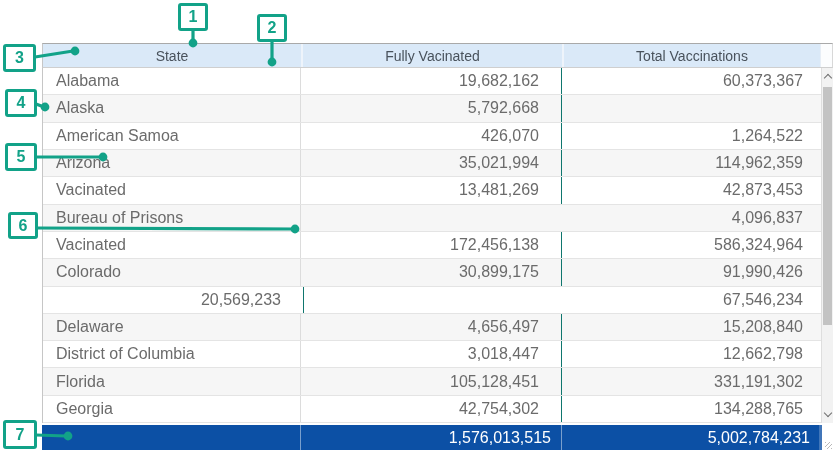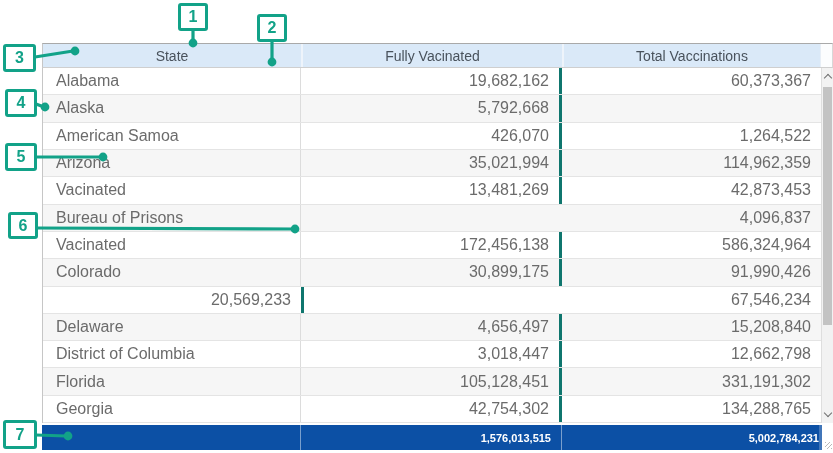--- a/index.html
+++ b/index.html
@@ -25,43 +25,43 @@
   .th3{width:258px;border-left:2px solid #eef4fb}
   .thgutter{flex:1;background:#fcfdfe;border-left:1px solid #e7eef6}
 
   .tbody{position:absolute;left:0;top:25px;width:791px;height:355px;
     border-left:1px solid #c6c6c6;box-sizing:border-box;
     display:flex;flex-direction:column;background:#fff}
   .trow{flex:1 1 0;display:flex;border-bottom:1px solid #e4e4e4;box-sizing:border-box;background:#fff}
   .trow.alt{background:var(--stripe)}
   .cell{font-size:16px;color:#6b6b6b;display:flex;align-items:center;box-sizing:border-box;overflow:hidden;white-space:nowrap}
   .c0{width:258px;padding-left:13px;border-right:1px solid #dcdcdc}
-  .c1{width:261px;justify-content:flex-end;padding-right:10px;border-right:3px solid #0f766e}
-  .c2{flex:1;justify-content:flex-end;padding-right:22px}
+  .c1{width:261px;justify-content:flex-end;padding-right:22px;border-right:1px solid #0f766e}
+  .c2{flex:1;justify-content:flex-end;padding-right:30px}
 
   
   .scrollbar{position:absolute;right:0;top:25px;width:12px;height:355px;
     background:#f2f2f2;border-left:1px solid #dedede;box-sizing:border-box}
   .scroll-btn{position:absolute;left:0;width:11px;height:14px;
     display:flex;align-items:center;justify-content:center}
   .scroll-btn.up{top:1px}
   .scroll-btn.down{bottom:2px}
   .chev{width:5px;height:5px;border-right:1.4px solid #6f6f6f;border-bottom:1.4px solid #6f6f6f}
   .chev.upc{transform:rotate(-135deg);margin-top:3px}
   .chev.downc{transform:rotate(45deg);margin-bottom:2px}
   .thumb{position:absolute;left:1px;top:19px;width:9px;height:238px;background:#c3c3c3}
 
   
   .totalrow{position:absolute;left:0;top:382px;width:780px;height:25px;
     background:var(--total-bg);display:flex;box-sizing:border-box}
   .tcell{display:flex;align-items:center;justify-content:flex-end;
-    font-size:11px;font-weight:700;color:#fff;box-sizing:border-box;height:100%}
+    font-size:16px;font-weight:400;color:#fff;box-sizing:border-box;height:100%}
   .t0{width:258px}
   .t1{width:261px;padding-right:10px;border-left:1px solid rgba(255,255,255,.45)}
-  .t2{flex:1;padding-right:0;border-left:1px solid rgba(255,255,255,.45);
+  .t2{flex:1;padding-right:9px;border-left:1px solid rgba(255,255,255,.45);
       border-right:3px solid rgba(255,255,255,.22)}
 
   .grip{position:absolute;left:825px;top:442px;width:7px;height:7px;
     background:repeating-linear-gradient(135deg,#b9b9b9 0 1px,transparent 1px 3px)}
 
   
   .leaders{position:absolute;left:0;top:0;pointer-events:none}
   .leaders line{stroke:var(--teal);stroke-width:3.2}
   .leaders circle{fill:var(--teal)}
   .cbox{position:absolute;background:#fff;border:3px solid var(--teal);border-radius:3px;

